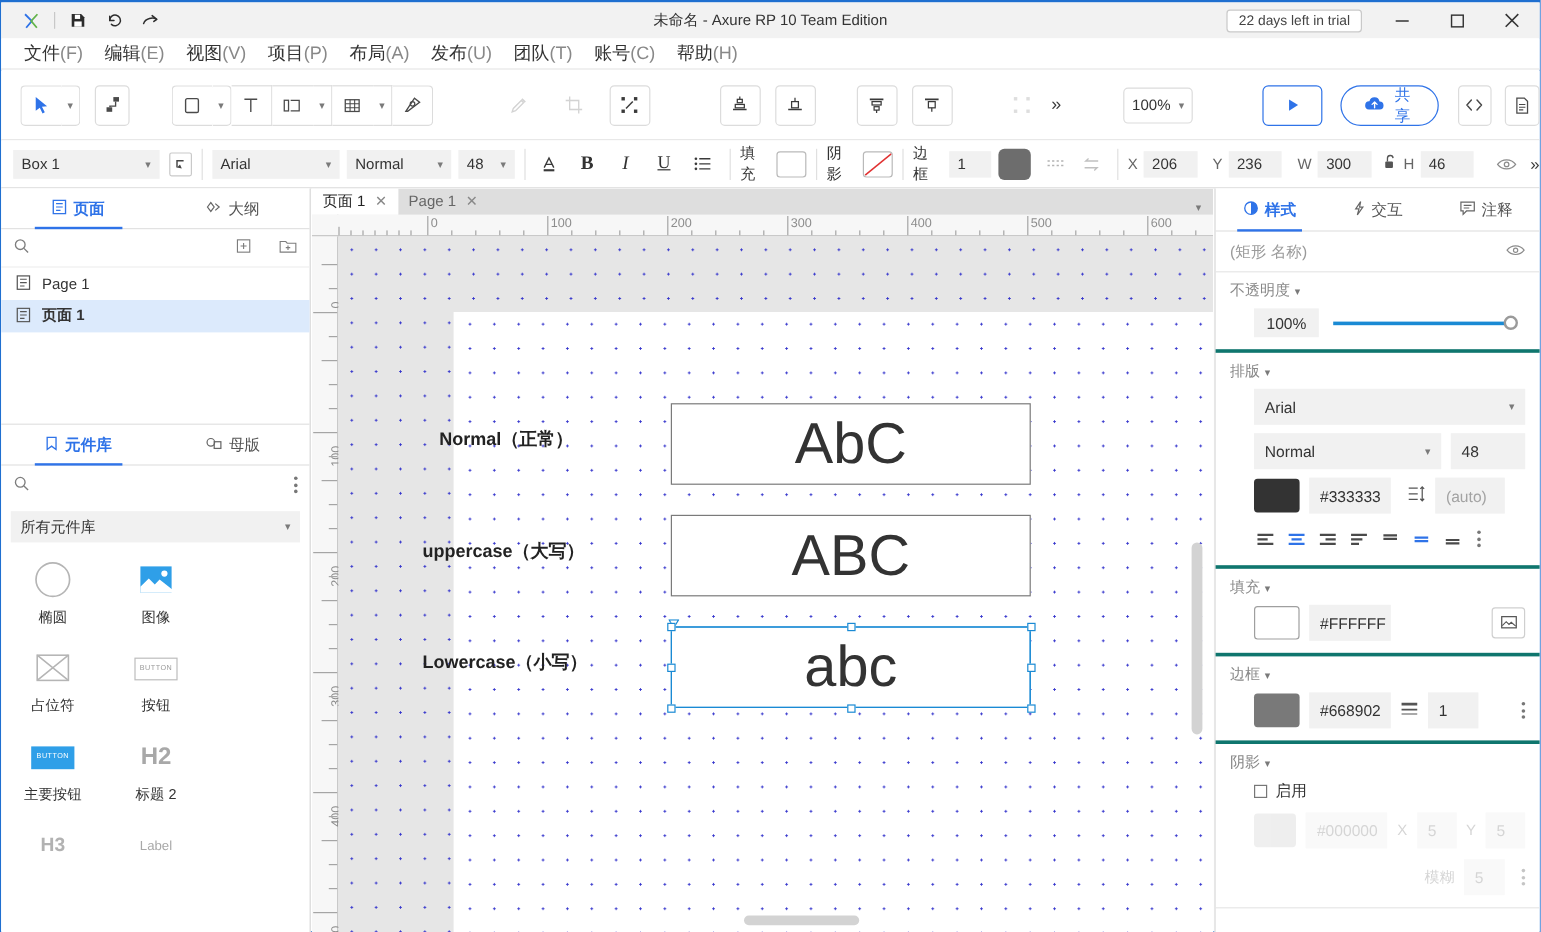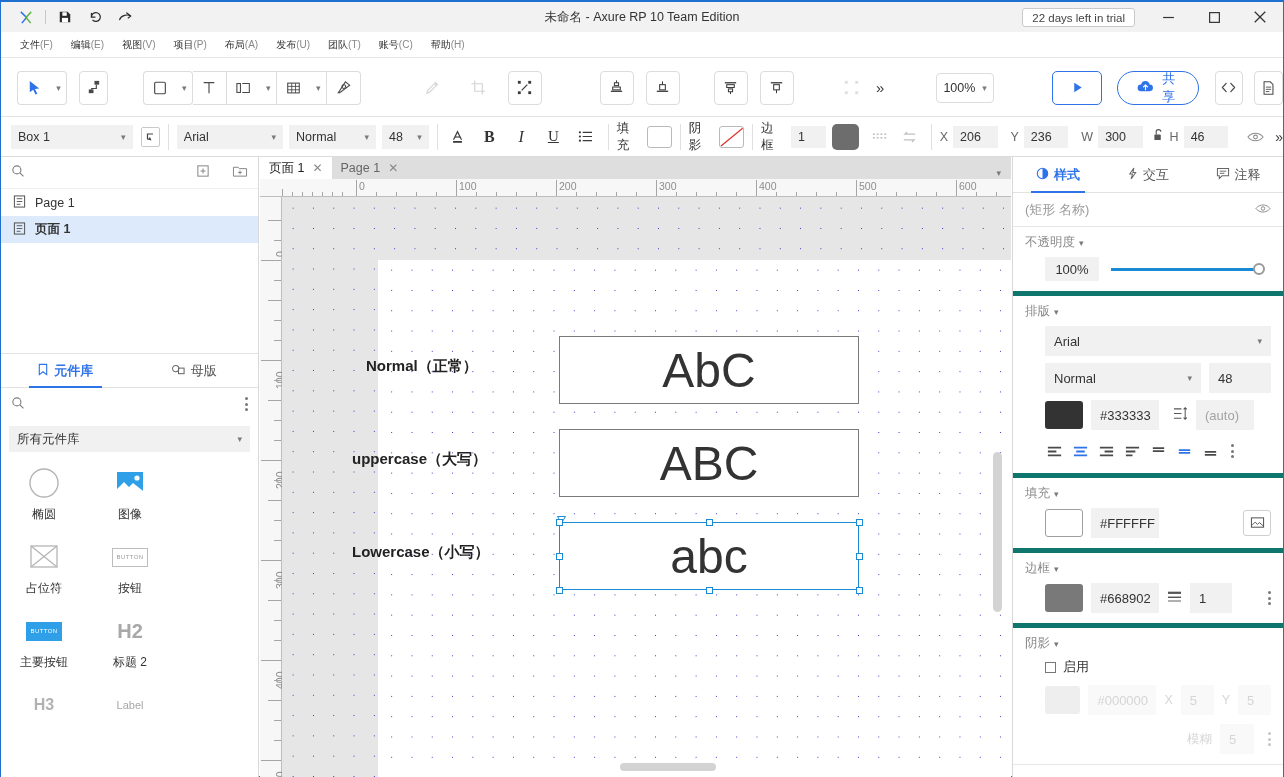--- a/index.html
+++ b/index.html
@@ -23,21 +23,21 @@
   .tb-title { position:absolute; left:0; right:0; text-align:center; font-size:12.5px; color:#333; pointer-events:none; }
   .trial { position:absolute; right:148px; top:6px; height:19px; padding:0 9px;
            border:1px solid #c9c9c9; border-radius:3px; background:#fff; font-size:11.5px;
            color:#444; display:flex; align-items:center; }
   .wbtns { position:absolute; right:0; top:0; display:flex; height:30px; }
   .wbtn { width:46px; height:30px; display:flex; align-items:center; justify-content:center; }
 
   
   .menubar { position:absolute; left:0; top:30px; width:1282px; height:26px; background:#fff;
              display:flex; align-items:center; padding-left:10px; border-bottom:1px solid #e6e6e6;}
-  .menu-item { padding:3px 9px; font-size:10px; color:#333; white-space:nowrap; }
+  .menu-item { padding:3px 9px; font-size:15px; color:#333; white-space:nowrap; }
   .menu-item .mn { color:#888; }
 
   
   .toolbar { position:absolute; left:0; top:57px; width:1282px; height:58px; background:#fff;
              border-bottom:1px solid #e3e3e3; display:flex; align-items:center; }
   .tgrp { display:flex; align-items:center; }
   .tbtn { width:34px; height:34px; border:1px solid #dcdcdc; border-radius:4px; background:#fff;
           display:flex; align-items:center; justify-content:center; margin:0; }
   .tbtn.noborder { border:none; }
   .tbtn.dis { opacity:.32; }
@@ -116,21 +116,21 @@
   .hsb { position:absolute; left:338px; bottom:6px; width:96px; height:8px; background:#d3d3d3; border-radius:5px;}
 
   
   .rightpanel { position:absolute; left:1011px; top:155px; width:271px; height:620px; background:#fff;
                 border-left:1px solid #d8d8d8; }
   .rtabs { display:flex; height:36px; border-bottom:1px solid #e2e2e2; }
   .rtab { flex:1; display:flex; align-items:center; justify-content:center; gap:5px; font-size:13px;
           color:#555; position:relative; }
   .rtab.active { color:#2f73e8; font-weight:bold; }
   .rtab.active:after{ content:""; position:absolute; left:18px; right:18px; bottom:-1px; height:2.5px; background:#2f73e8;}
-  .sect { border-bottom:5px solid #0f766e; padding:7px 12px 10px 12px; }
+  .sect { border-bottom:3px solid #0f766e; padding:7px 12px 10px 12px; }
   .sect-h { font-size:12.5px; color:#888; display:flex; align-items:center; gap:4px; margin-bottom:6px; }
   .namerow { height:34px; display:flex; align-items:center; justify-content:space-between;
              padding:0 12px; border-bottom:1px solid #e7e7e7; }
   .ph { color:#9a9a9a; font-size:13px; }
   .opacity-row { display:flex; align-items:center; gap:12px; padding-left:20px; }
   .ofield { width:54px; height:24px; background:#f1f1f1; display:flex; align-items:center;
             justify-content:center; font-size:13px; }
   .slider { flex:1; height:14px; position:relative; margin-right:6px; }
   .slider-track { position:absolute; left:0; right:7px; top:6px; height:2.5px; background:#1a8ad4; }
   .slider-knob { position:absolute; right:0; top:1px; width:12px; height:12px; border-radius:50%;
@@ -462,20 +462,36 @@
     <div class="sbtn" style="margin-left:16px">
       <svg width="17" height="12" viewBox="0 0 18 12">
           <path d="M1 6s3-4 8-4 8 4 8 4-3 4-8 4-8-4-8-4z" stroke="#8c8c8c" stroke-width="1.1" fill="none"></path>
           <circle cx="9" cy="6" r="2" stroke="#8c8c8c" stroke-width="1.1" fill="none"></circle>
         </svg>
     </div>
     <div style="margin-left:8px; color:#3a3a3a; font-size:14px">»</div>
   </div>
 
   <div class="leftpanel">
+    <div class="tabsrow">
+      <div class="ptab active">
+        <span><svg width="13" height="13" viewBox="0 0 14 14">
+              <rect x="1.5" y="1" width="11" height="12" stroke="#2f73e8" stroke-width="1.2" fill="none"></rect>
+              <path d="M4 4h6M4 7h6M4 10h4" stroke="#2f73e8" stroke-width="1"></path>
+            </svg></span>
+        <span>页面</span>
+      </div>
+      <div class="ptab">
+        <span><svg width="14" height="13" viewBox="0 0 15 14">
+              <path d="M2 7 L5 3 L8 7 L5 11 Z" stroke="#666" stroke-width="1.1" fill="none"></path>
+              <path d="M9 4 L12.5 7 L9 10" stroke="#666" stroke-width="1.1" fill="none"></path>
+            </svg></span>
+        <span>大纲</span>
+      </div>
+    </div>
     <div class="srow">
       <span><svg width="14" height="14" viewBox="0 0 15 15">
             <circle cx="6.3" cy="6.3" r="4.3" stroke="#7d7d7d" stroke-width="1.2" fill="none"></circle>
             <path d="M9.6 9.6 L13.3 13.3" stroke="#7d7d7d" stroke-width="1.2"></path>
           </svg></span>
       <span class="sp"></span>
       <span><svg width="14" height="14" viewBox="0 0 15 15">
             <rect x="2" y="2" width="11" height="11" stroke="#7d7d7d" stroke-width="1" fill="none"></rect>
             <path d="M7.5 4.8v5.4M4.8 7.5h5.4" stroke="#7d7d7d" stroke-width="1"></path>
           </svg></span>

